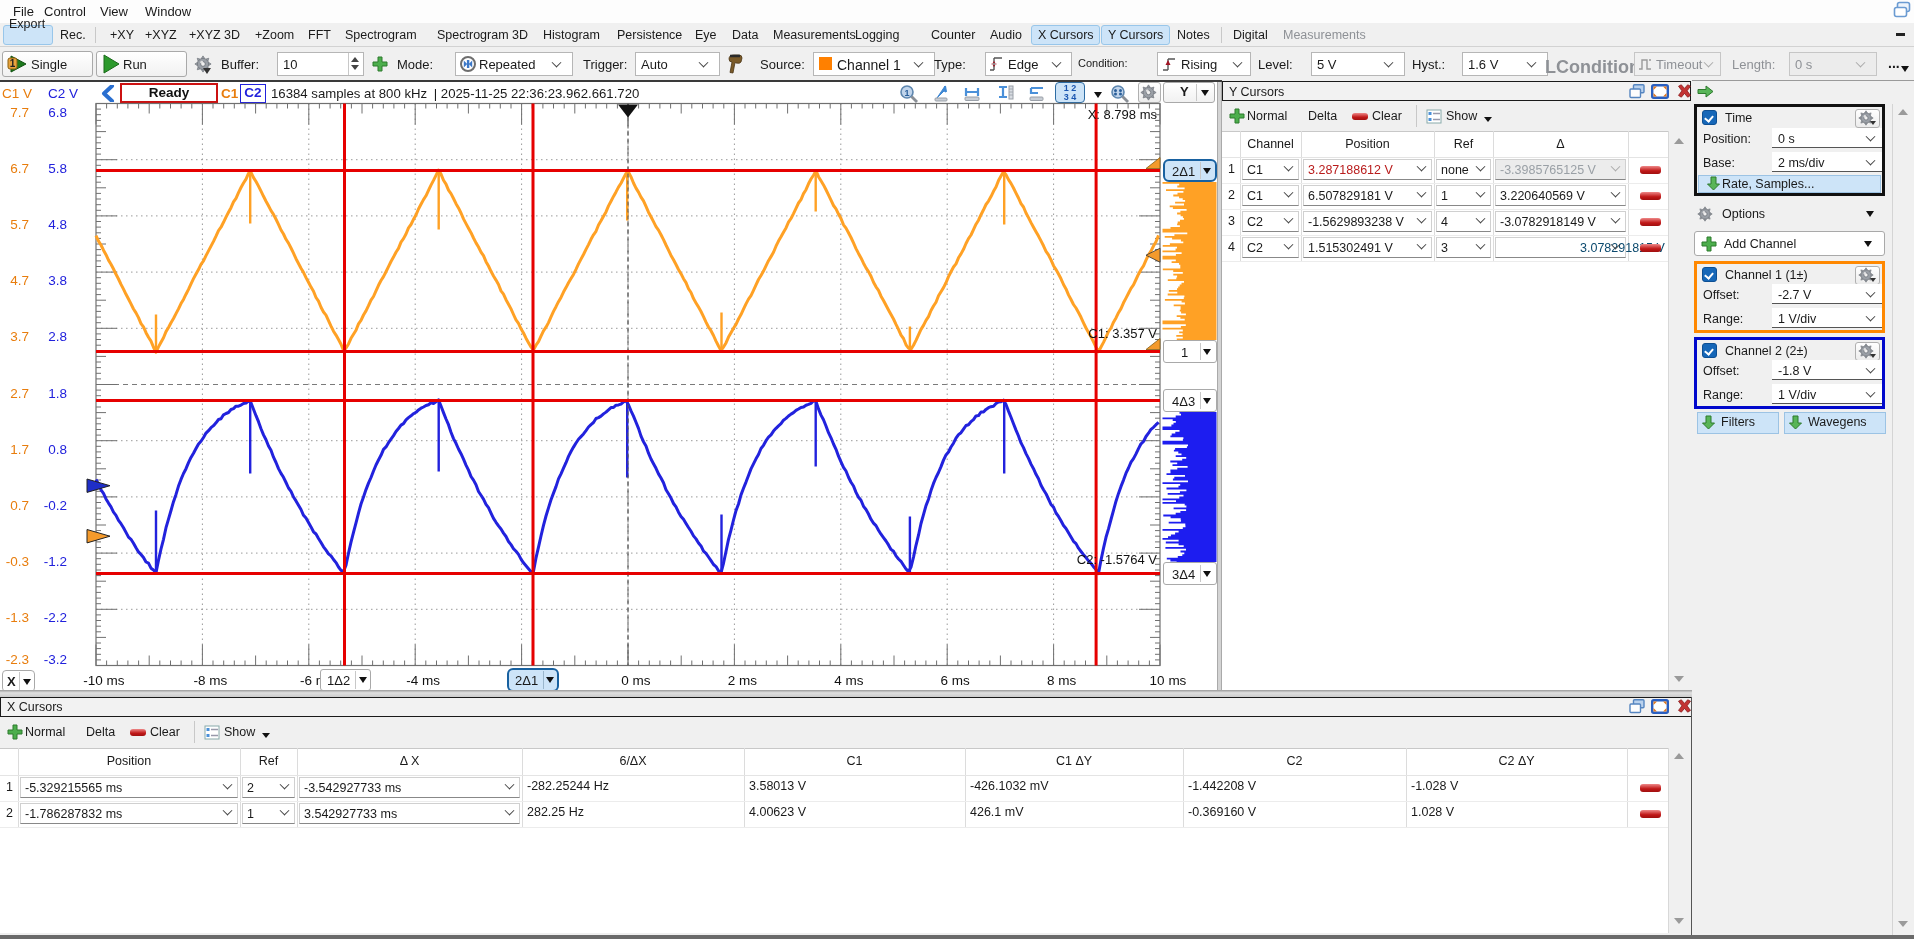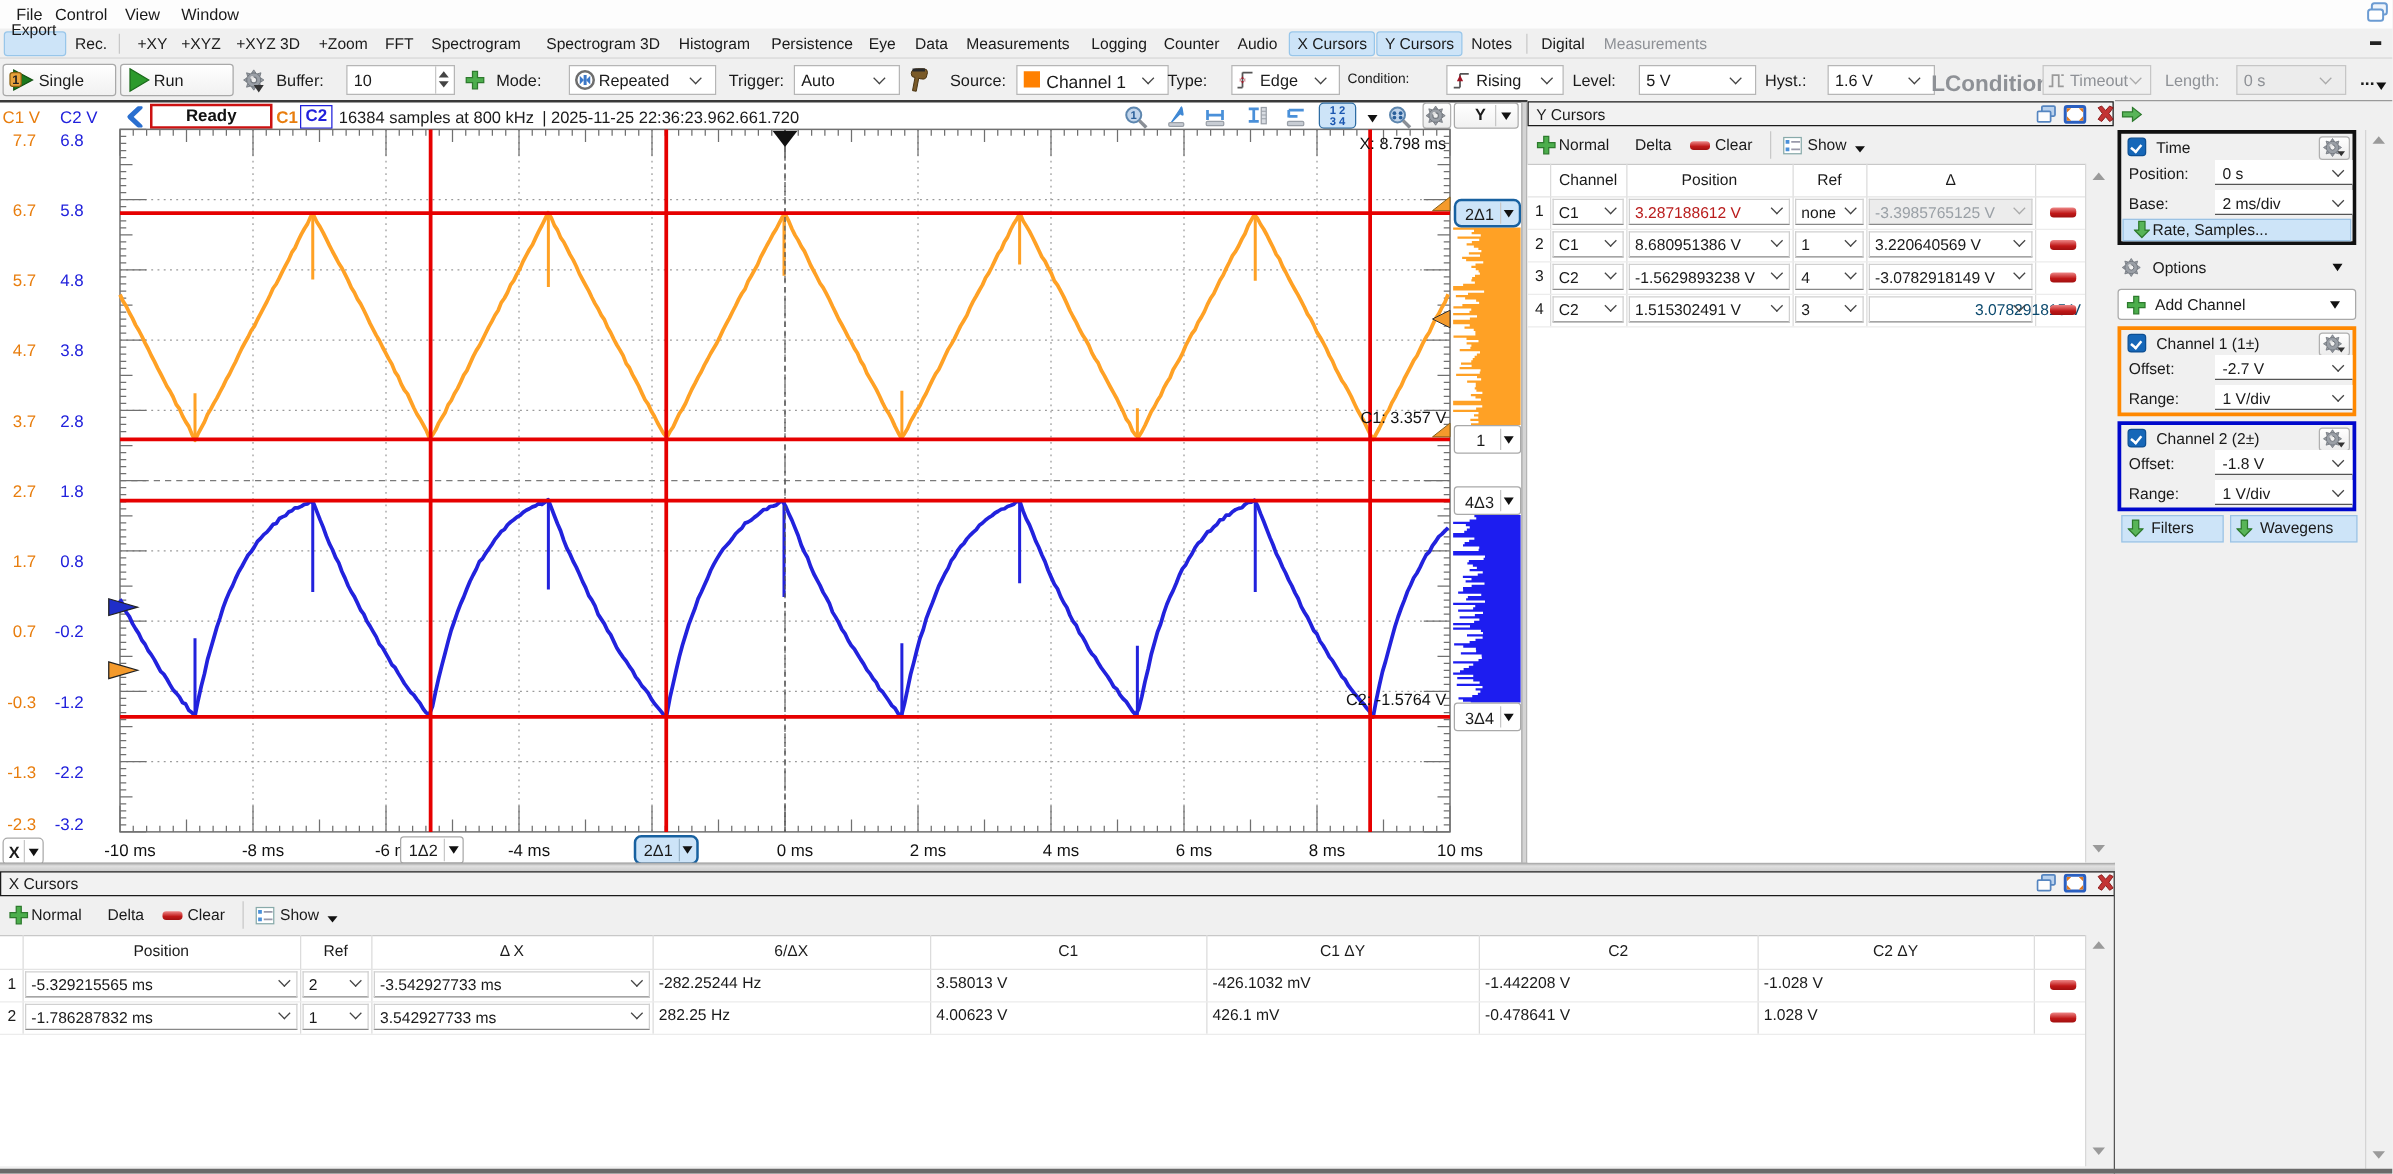--- a/index.html
+++ b/index.html
@@ -40,21 +40,21 @@
 <div class="t" style="left:189px;top:28px;">+XYZ 3D</div>
 <div class="t" style="left:255px;top:28px;">+Zoom</div>
 <div class="t" style="left:308px;top:28px;">FFT</div>
 <div class="t" style="left:345px;top:28px;">Spectrogram</div>
 <div class="t" style="left:437px;top:28px;">Spectrogram 3D</div>
 <div class="t" style="left:543px;top:28px;">Histogram</div>
 <div class="t" style="left:617px;top:28px;">Persistence</div>
 <div class="t" style="left:695px;top:28px;">Eye</div>
 <div class="t" style="left:732px;top:28px;">Data</div>
 <div class="t" style="left:773px;top:28px;">Measurements</div>
-<div class="t" style="left:873px;top:28px;">Logging</div>
+<div class="t" style="left:855px;top:28px;">Logging</div>
 <div class="t" style="left:931px;top:28px;">Counter</div>
 <div class="t" style="left:990px;top:28px;">Audio</div>
 <div class="t" style="left:1038px;top:28px;">X Cursors</div>
 <div class="t" style="left:1108px;top:28px;">Y Cursors</div>
 <div class="t" style="left:1177px;top:28px;">Notes</div>
 <div class="t" style="left:1233px;top:28px;">Digital</div>
 <div class="t gray" style="left:1283px;top:28px;">Measurements</div>
 <div class="sep" style="left:95px;top:27px;height:16px;"></div>
 <div class="sep" style="left:1221px;top:27px;height:16px;"></div>
 <div class="a" style="left:1896px;top:33px;width:9px;height:2.5px;background:#222;"></div>
@@ -364,21 +364,21 @@
 <div class="a" style="left:1495px;top:159px;width:131px;height:21px;background:#ececec;border:1px solid #d0d0d0;border-bottom:1.4px solid #888;"></div>
 <div class="t" style="left:1500px;top:162.5px;color:#9aa0a6;">-3.3985765125 V</div>
 <div class="chev lt" style="left:1612px;top:168px;"></div>
 <div class="pill" style="left:1640px;top:166px;"></div>
 <div class="a" style="left:1222px;top:182.5px;width:446px;height:1px;background:#ececec;"></div>
 <div class="t" style="left:1228px;top:188px;">2</div>
 <div class="a" style="left:1242px;top:185px;width:57px;height:21px;background:#fff;border:1px solid #d0d0d0;border-bottom:1.4px solid #888;"></div>
 <div class="t" style="left:1247px;top:188.5px;color:#1a1a1a;">C1</div>
 <div class="chev" style="left:1285px;top:194px;"></div>
 <div class="a" style="left:1303px;top:185px;width:129px;height:21px;background:#fff;border:1px solid #d0d0d0;border-bottom:1.4px solid #888;"></div>
-<div class="t" style="left:1308px;top:188.5px;color:#1a1a1a;">8.680951386 V</div>
+<div class="t" style="left:1308px;top:188.5px;color:#1a1a1a;">6.507829181 V</div>
 <div class="chev" style="left:1418px;top:194px;"></div>
 <div class="a" style="left:1436px;top:185px;width:55px;height:21px;background:#fff;border:1px solid #d0d0d0;border-bottom:1.4px solid #888;"></div>
 <div class="t" style="left:1441px;top:188.5px;color:#1a1a1a;">1</div>
 <div class="chev" style="left:1477px;top:194px;"></div>
 <div class="a" style="left:1495px;top:185px;width:131px;height:21px;background:#fff;border:1px solid #d0d0d0;border-bottom:1.4px solid #888;"></div>
 <div class="t" style="left:1500px;top:188.5px;color:#1a1a1a;">3.220640569 V</div>
 <div class="chev" style="left:1612px;top:194px;"></div>
 <div class="pill" style="left:1640px;top:192px;"></div>
 <div class="a" style="left:1222px;top:208.5px;width:446px;height:1px;background:#ececec;"></div>
 <div class="t" style="left:1228px;top:214px;">3</div>
@@ -592,20 +592,20 @@
 <div class="chev" style="left:224px;top:812px;"></div>
 <div class="a" style="left:242px;top:803px;width:53px;height:21px;background:#fff;border:1px solid #d0d0d0;border-bottom:1.4px solid #888;"></div>
 <div class="t" style="left:247px;top:806.5px;color:#1a1a1a;">1</div>
 <div class="chev" style="left:281px;top:812px;"></div>
 <div class="a" style="left:299px;top:803px;width:221px;height:21px;background:#fff;border:1px solid #d0d0d0;border-bottom:1.4px solid #888;"></div>
 <div class="t" style="left:304px;top:806.5px;color:#1a1a1a;">3.542927733 ms</div>
 <div class="chev" style="left:506px;top:812px;"></div>
 <div class="t" style="left:527px;top:805px;">282.25 Hz</div>
 <div class="t" style="left:749px;top:805px;">4.00623 V</div>
 <div class="t" style="left:970px;top:805px;">426.1 mV</div>
-<div class="t" style="left:1188px;top:805px;">-0.478641 V</div>
+<div class="t" style="left:1188px;top:805px;">-0.369160 V</div>
 <div class="t" style="left:1411px;top:805px;">1.028 V</div>
 <div class="pill" style="left:1640px;top:810px;"></div>
 <div class="a" style="left:0;top:826.5px;width:1668px;height:1px;background:#ececec;"></div>
 <div class="a" style="left:1668px;top:748px;width:23px;height:185px;background:#f0f0f0;border-left:1px solid #d8d8d8;"></div>
 <div class="tri-u" style="left:1674px;top:753px;"></div>
 <div class="tri-dn" style="left:1674px;top:918px;"></div>
 <div class="a" style="left:1691px;top:697px;width:1px;height:242px;background:#555;"></div>
 <div class="a" style="left:0;top:935px;width:1914px;height:4px;background:#6a6a6a;"></div>
 </body></html>

